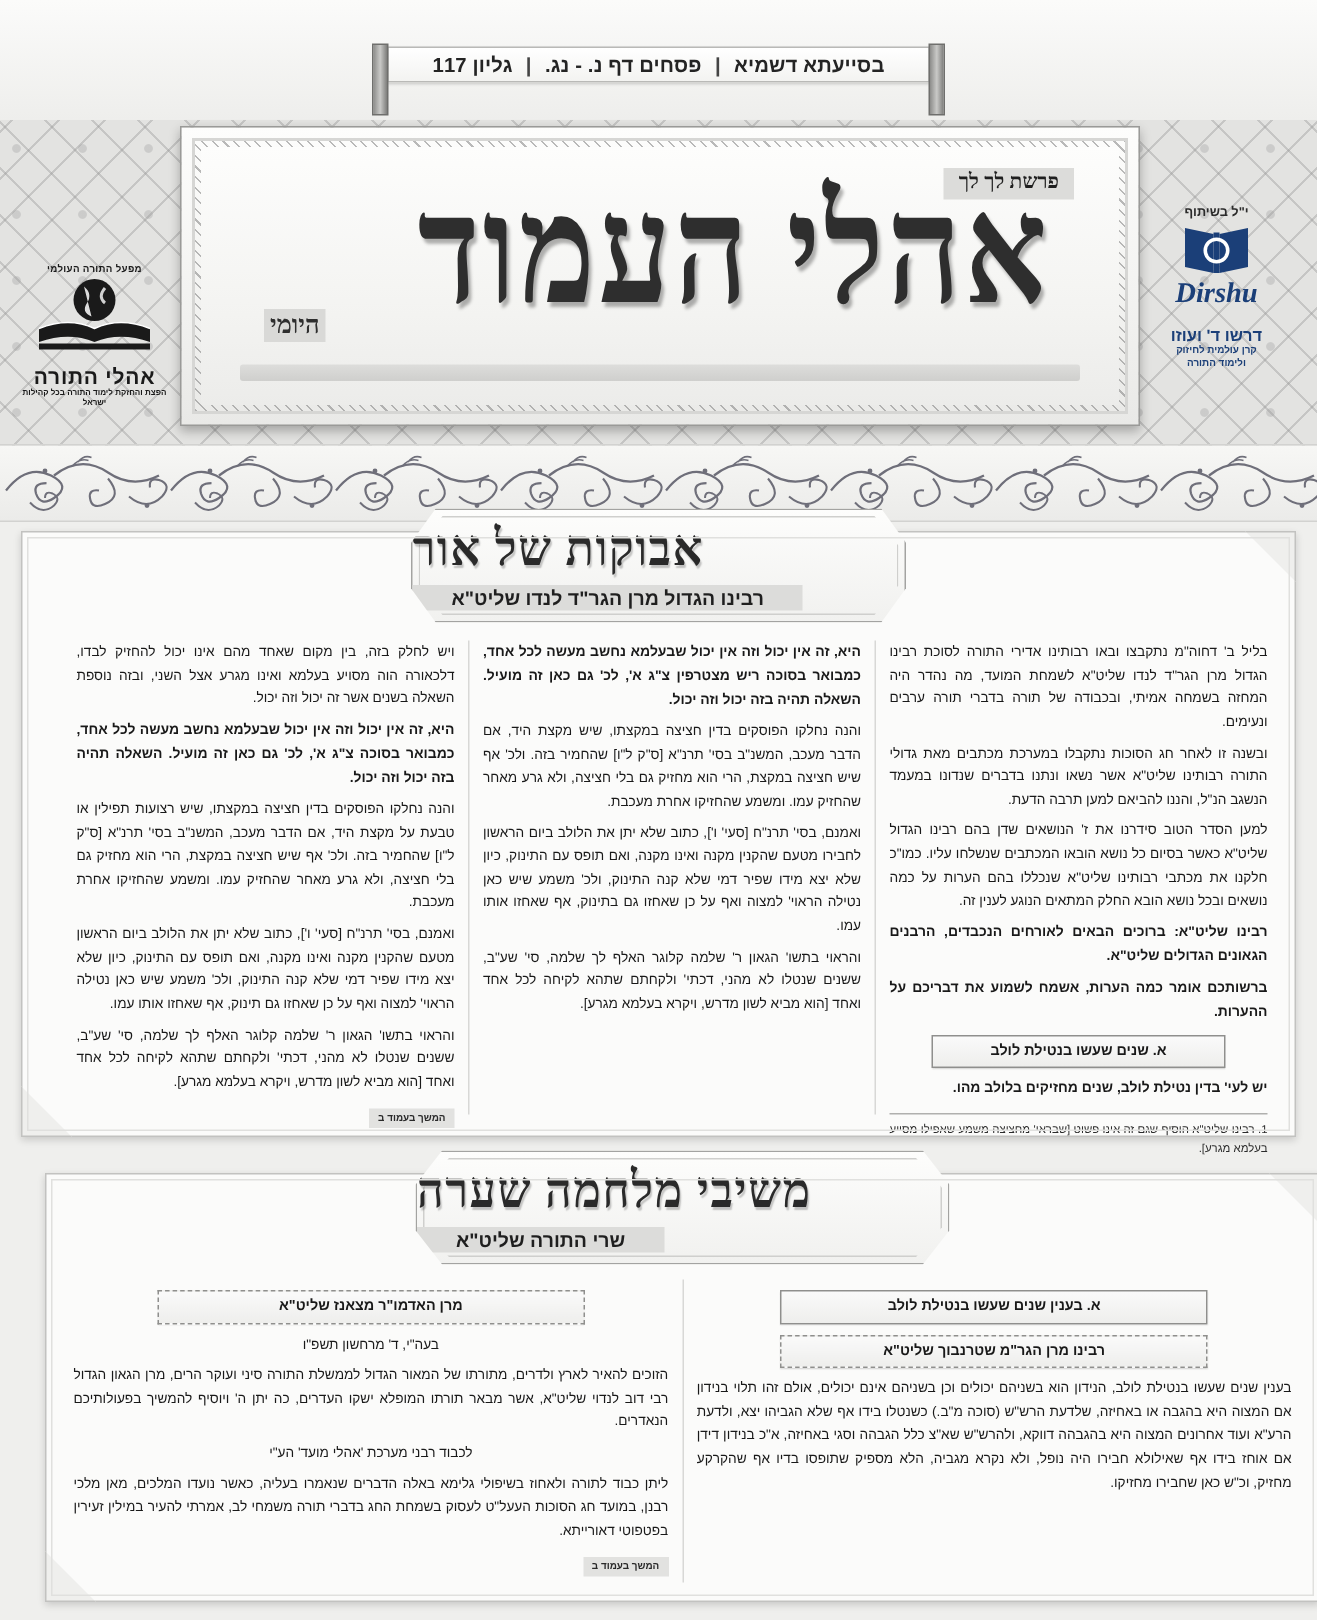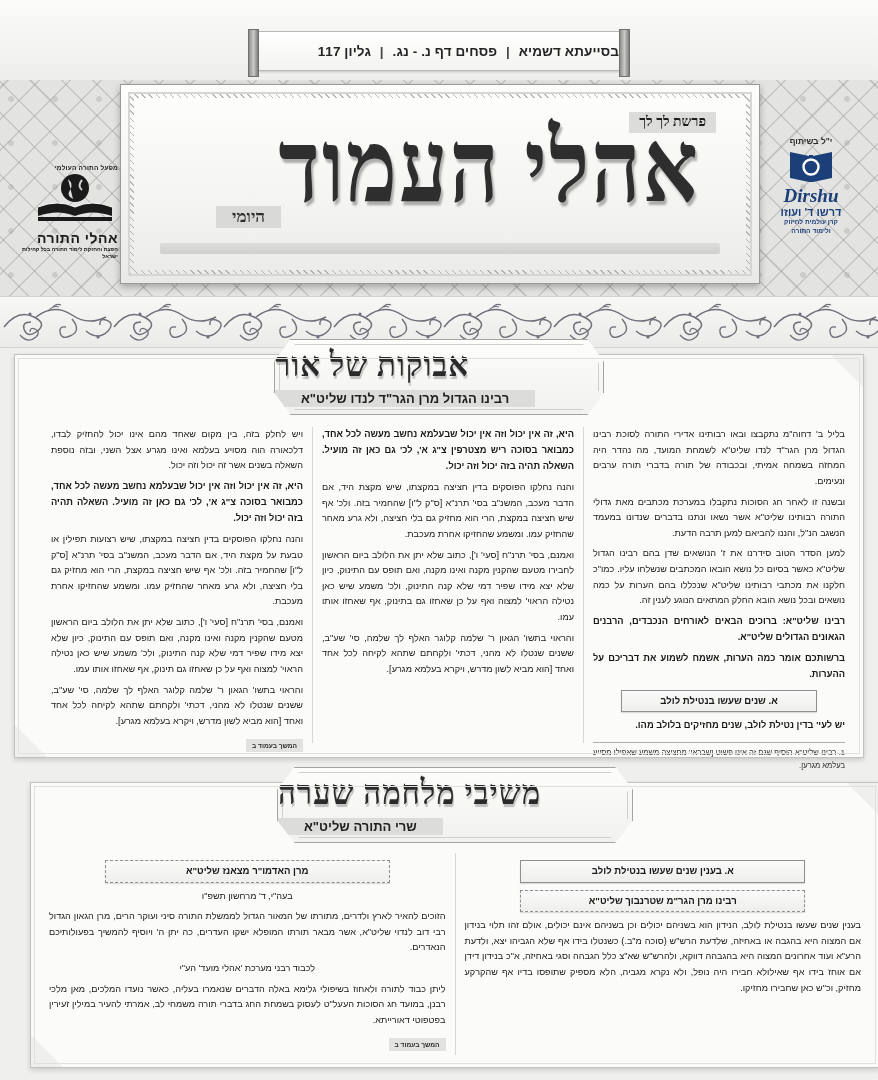--- a/index.html
+++ b/index.html
@@ -26,25 +26,25 @@
       radial-gradient(circle at 11px 11px, rgba(150,150,150,.30) 2.6px, transparent 3.2px);
     background-size: auto, auto, 44px 44px;
   }
 
   
   .topstrip {
     position:absolute; left:0; top:0; width:878px; height:80px;
     background:linear-gradient(#fbfbfa,#eeeeec);
   }
   .topbar-wrap {
-    position:absolute; left:258px; top:31px; width:362px; height:40px;
+    position:absolute; left:258px; top:31px; width:362px; height:24px;
     background:linear-gradient(#ffffff,#f3f3f1);
     border:1px solid #b9b9b7;
     box-shadow:0 1px 2px rgba(0,0,0,.18);
-    display:flex; align-items:center; justify-content:flex-start;
+    display:flex; align-items:center; justify-content:center;
   }
   .topbar-wrap:before, .topbar-wrap:after{
     content:""; position:absolute; top:-3px; width:9px; height:46px;
     background:linear-gradient(90deg,#8d8d8b,#c9c9c7,#7e7e7c);
     border:1px solid #6f6f6d;
   }
   .topbar-wrap:before{ left:-11px; }
   .topbar-wrap:after{ right:-11px; }
   .topbar-text {
     font-size:13.5px; color:#242424; letter-spacing:.1px; white-space:nowrap;
@@ -75,23 +75,22 @@
     position:absolute; right:46px; top:26px;
     font-family:"Liberation Serif","DejaVu Serif",serif;
     font-weight:700; font-size:86px; line-height:1;
     color:#2e2e2e; letter-spacing:2px; white-space:nowrap;
     text-shadow:2px 3px 2px rgba(0,0,0,.30);
     transform: scaleY(1.18);
   }
   .logo-sub {
     position:absolute; left:42px; top:108px;
     font-size:17px; font-weight:700; color:#2e2e2e;
-    background:#d9d9d7; padding:1px 16px;
-    font-family:"Liberation Serif","DejaVu Serif",serif;
-    margin-left:40px;
+    background:#d9d9d7; padding:1px 4px;
+    font-family:"Liberation Serif","DejaVu Serif",serif;
   }
   .logo-parsha {
     position:absolute; right:30px; top:14px;
     font-size:14px; font-weight:700; color:#1f1f1f;
     background:#dcdcda; padding:2px 10px 3px;
     font-family:"Liberation Serif","DejaVu Serif",serif;
   }
   .logo-bar {
     position:absolute; left:26px; right:26px; bottom:16px; height:11px;
     background:linear-gradient(#dddddb,#cfcfcd);
@@ -106,30 +105,30 @@
   .dirshu .tag {
     font-size:8.5px; color:#2b2b2b; font-weight:700; margin-bottom:2px;
   }
   .dirshu-book { width:46px; height:36px; margin:0 auto 2px; position:relative; }
   .dirshu .name {
     font-family:"Liberation Serif","DejaVu Serif",serif;
     font-size:19px; font-style:italic; font-weight:700; color:#1b3f78;
     line-height:1; margin-top:1px;
   }
   .dirshu .heb {
-    font-size:11px; font-weight:700; color:#1b3f78; margin-top:1px;
+    font-size:11px; font-weight:700; color:#1b3f78; margin-top:13px;
   }
   .dirshu .sub1, .dirshu .sub2 {
     font-size:6.6px; font-weight:700; color:#1b3f78; line-height:1.35;
   }
 
   
   .ohalei {
-    position:absolute; left:8px; top:164px; width:110px; height:104px;
-    text-align:right; color:#1a1a1a;
+    position:absolute; left:8px; top:176px; width:110px; height:104px;
+    text-align:center; color:#1a1a1a;
   }
   .ohalei .arc { font-size:6.5px; font-weight:700; letter-spacing:.2px; }
   .ohalei .name { font-size:14px; font-weight:700; letter-spacing:.5px; margin-top:1px;}
   .ohalei .tiny { font-size:5.4px; font-weight:600; line-height:1.3; }
 
   
   .ornament {
     position:absolute; left:0; top:296px; width:878px; height:52px;
     background:linear-gradient(#f7f7f5,#ebebe9);
     border-top:1px solid #d2d2d0; border-bottom:1px solid #d2d2d0;

